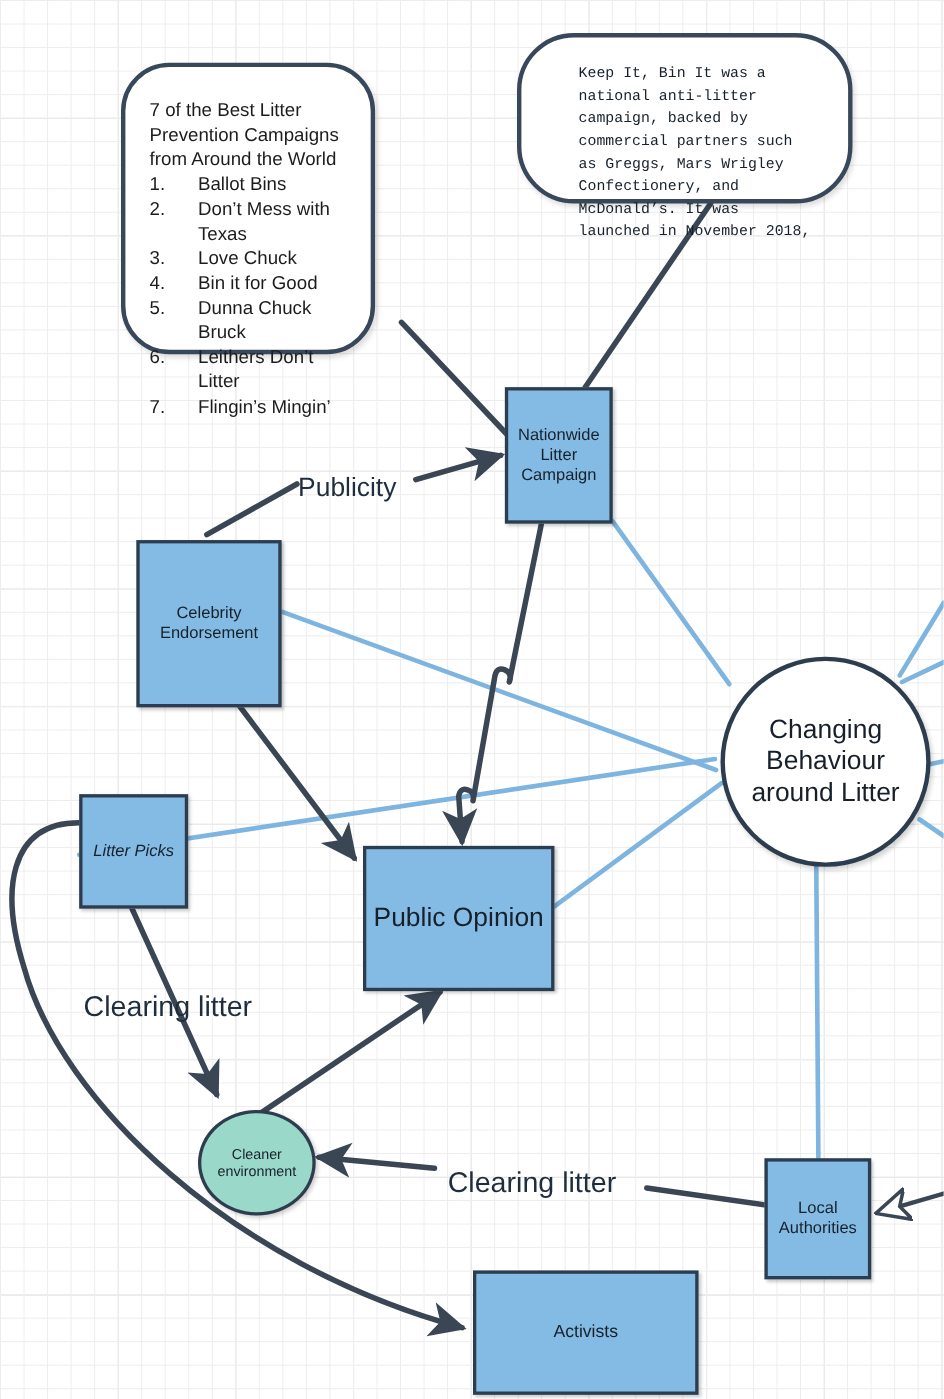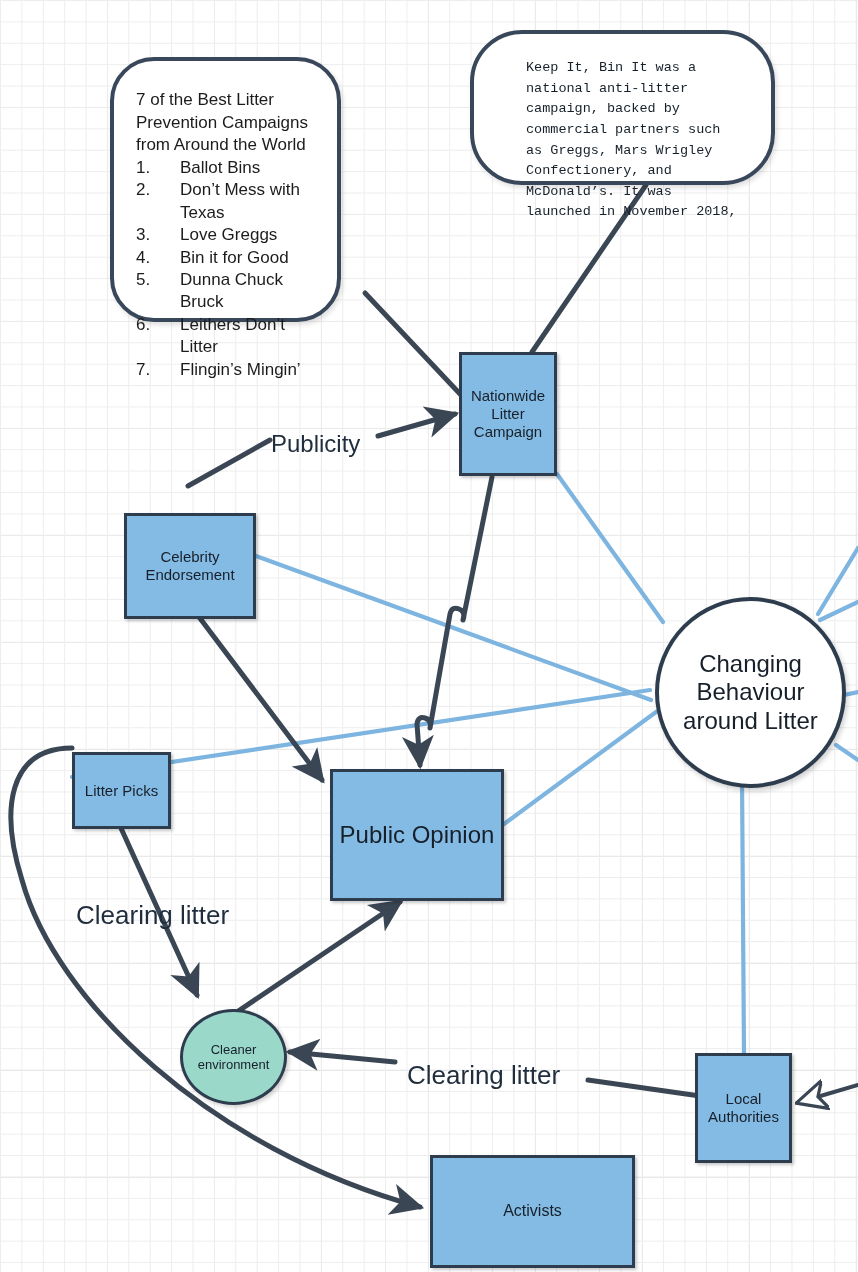--- a/index.html
+++ b/index.html
@@ -186,21 +186,21 @@
         <li>
           <span class="num">1.</span>
           <span>Ballot Bins</span>
         </li>
         <li>
           <span class="num">2.</span>
           <span>Don’t Mess with Texas</span>
         </li>
         <li>
           <span class="num">3.</span>
-          <span>Love Greggs</span>
+          <span>Love Chuck</span>
         </li>
         <li>
           <span class="num">4.</span>
           <span>Bin it for Good</span>
         </li>
         <li>
           <span class="num">5.</span>
           <span>Dunna Chuck Bruck</span>
         </li>
         <li>
@@ -218,25 +218,25 @@
   <div class="callout" style="left:470px; top:30px; width:305px; height:155px; border-radius:52px;">
     <div class="cbody" style="padding:24px 28px 10px 52px;">
       <div class="callout-para">Keep It, Bin It was a national anti-litter campaign, backed by commercial partners such as Greggs, Mars Wrigley Confectionery, and McDonald’s. It was launched in November 2018,</div>
     </div>
   </div>
 
   <div class="node nbox n-nationwide" style="left:459px; top:352px; width:98px; height:124px;">
     <span>Nationwide Litter Campaign</span>
   </div>
 
-  <div class="node nbox n-celebrity" style="left:124px; top:513px; width:132px; height:106px;">
+  <div class="node nbox n-celebrity" style="left:124px; top:491px; width:132px; height:152px;">
     <span>Celebrity Endorsement</span>
   </div>
 
-  <div class="node nbox n-litterpicks" style="left:72px; top:752px; width:99px; height:77px;">
+  <div class="node nbox n-litterpicks" style="left:72px; top:722px; width:99px; height:104px;font-style:italic;">
     <span>Litter Picks</span>
   </div>
 
   <div class="node nbox n-publicop" style="left:330px; top:769px; width:174px; height:132px;">
     <span>Public Opinion</span>
   </div>
 
   <div class="node ncircle-white n-changing" style="left:655px; top:597px; width:191px; height:191px; padding:0 8px;">
     <span>Changing Behaviour around Litter</span>
   </div>

